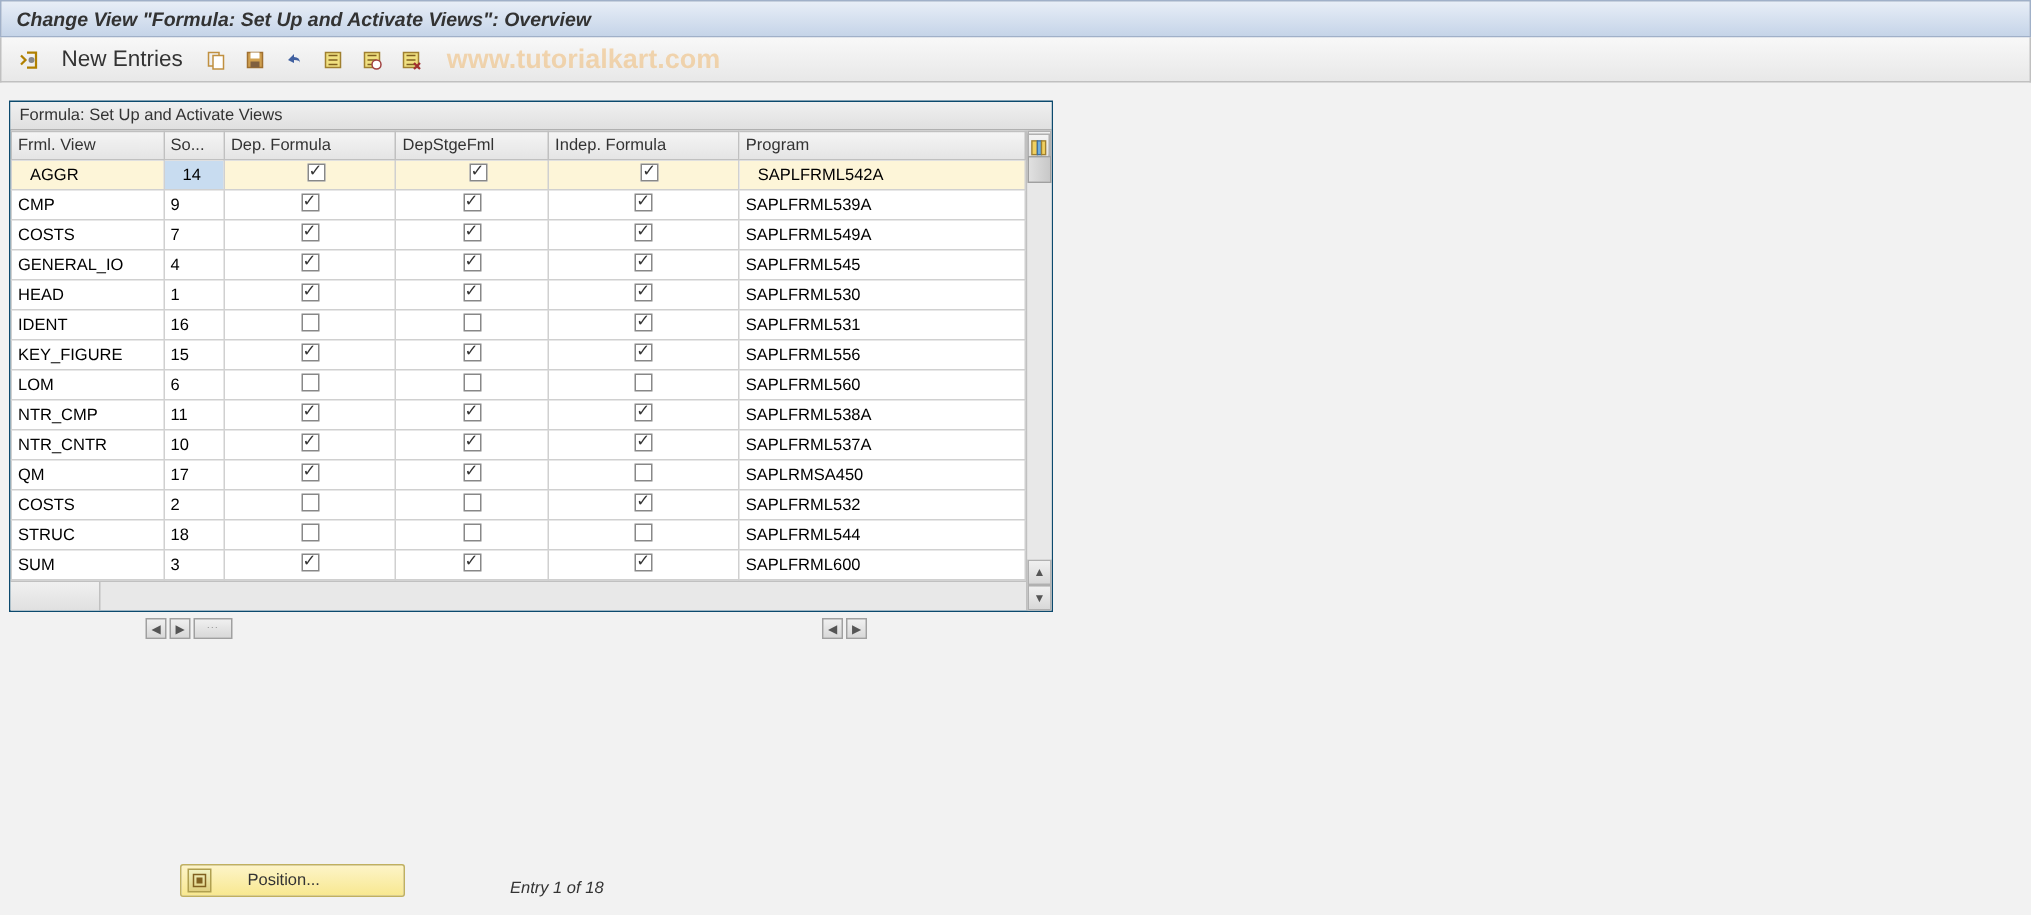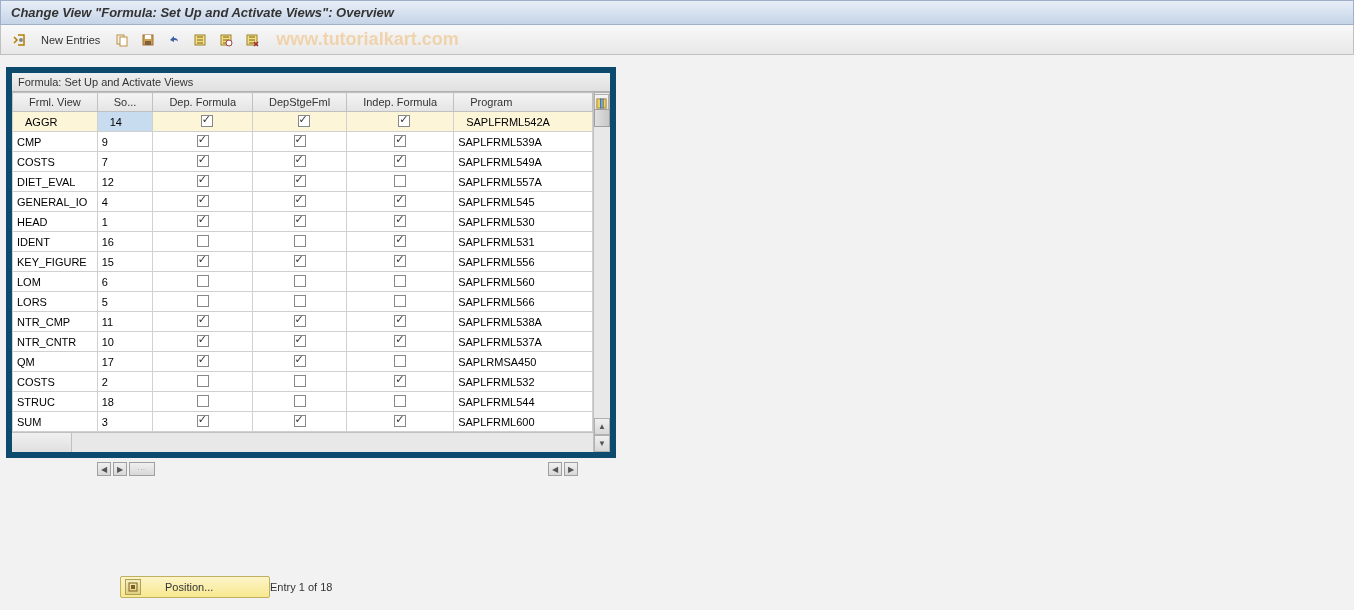--- a/index.html
+++ b/index.html
@@ -28,43 +28,43 @@
     
     .toolbar-icon {
       width: 20px; height: 20px;
       display: flex; align-items: center; justify-content: center;
       cursor: pointer;
       border: 1px solid transparent;
       border-radius: 2px;
     }
     
     .new-entries {
-      font-size: 11px;
+      font-size: 15px;
       color: #333;
       cursor: pointer;
       padding: 2px 6px;
     }
     
     .watermark {
       font-size: 18px;
       color: #f0c080;
       opacity: 0.6;
       font-weight: bold;
       margin-left: 8px;
     }
     
     .content-area {
       padding: 12px 6px;
       background: #f2f2f2;
     }
     
     .grid-container {
-      border: 6px solid #0c4a6e;
+      border: 1px solid #0c4a6e;
       background: #fff;
-      width: 610px;
+      width: 696px;
       position: relative;
     }
     
     .grid-title {
       background: linear-gradient(to bottom, #f0f0f0, #e0e0e0);
       border-bottom: 1px solid #b0b0b0;
       padding: 3px 6px;
       font-size: 11px;
       color: #333;
     }
@@ -80,21 +80,21 @@
     
     table.grid {
       border-collapse: collapse;
       width: 100%;
       font-size: 11px;
     }
     
     table.grid th {
       background: linear-gradient(to bottom, #f4f4f4, #e4e4e4);
       border: 1px solid #c0c0c0;
-      padding: 3px 16px;
+      padding: 3px 4px;
       text-align: left;
       font-weight: normal;
       color: #333;
       white-space: nowrap;
       overflow: hidden;
     }
     
     table.grid td {
       border: 1px solid #d0d0d0;
       padding: 2px 4px;
@@ -202,21 +202,21 @@
       margin: 0 1px;
     }
     .hscroll-gap { flex: 1; }
     
     .footer {
       position: absolute;
       bottom: 12px;
       left: 0;
       width: 100%;
       display: flex;
-      align-items: center;
+      align-items: flex-end;
       padding-left: 120px;
     }
     .position-btn {
       display: flex;
       align-items: center;
       background: linear-gradient(to bottom, #fdf4c8, #f8e890);
       border: 1px solid #c0b060;
       border-radius: 2px;
       padding: 2px 4px;
       cursor: pointer;
@@ -229,20 +229,22 @@
       margin-right: 24px;
       display: flex; align-items: center; justify-content: center;
     }
     .position-btn .pb-label {
       font-size: 11px;
       color: #333;
     }
     .entry-info {
       font-size: 11px;
       color: #333;
+      margin-left: 70px;
+      font-style: italic;
     }
   </style>
 </head>
 <body>
 
 <div class="titlebar">
   <span>Change View "Formula: Set Up and Activate Views": Overview</span>
 </div>
 
 <div class="toolbar">
@@ -336,28 +338,20 @@
               </tr>
               <tr>
                 <td class="col-frml">COSTS</td>
                 <td class="col-so">7</td>
                 <td class="chk-cell"><span class="chk checked"></span></td>
                 <td class="chk-cell"><span class="chk checked"></span></td>
                 <td class="chk-cell"><span class="chk checked"></span></td>
                 <td class="col-prog">SAPLFRML549A</td>
               </tr>
               <tr>
-                <td class="col-frml">DIET_EVAL</td>
-                <td class="col-so">12</td>
-                <td class="chk-cell"><span class="chk checked"></span></td>
-                <td class="chk-cell"><span class="chk checked"></span></td>
-                <td class="chk-cell"><span class="chk"></span></td>
-                <td class="col-prog">SAPLFRML557A</td>
-              </tr>
-              <tr>
                 <td class="col-frml">GENERAL_IO</td>
                 <td class="col-so">4</td>
                 <td class="chk-cell"><span class="chk checked"></span></td>
                 <td class="chk-cell"><span class="chk checked"></span></td>
                 <td class="chk-cell"><span class="chk checked"></span></td>
                 <td class="col-prog">SAPLFRML545</td>
               </tr>
               <tr>
                 <td class="col-frml">HEAD</td>
                 <td class="col-so">1</td>
@@ -382,28 +376,20 @@
                 <td class="chk-cell"><span class="chk checked"></span></td>
                 <td class="col-prog">SAPLFRML556</td>
               </tr>
               <tr>
                 <td class="col-frml">LOM</td>
                 <td class="col-so">6</td>
                 <td class="chk-cell"><span class="chk"></span></td>
                 <td class="chk-cell"><span class="chk"></span></td>
                 <td class="chk-cell"><span class="chk"></span></td>
                 <td class="col-prog">SAPLFRML560</td>
-              </tr>
-              <tr>
-                <td class="col-frml">LORS</td>
-                <td class="col-so">5</td>
-                <td class="chk-cell"><span class="chk"></span></td>
-                <td class="chk-cell"><span class="chk"></span></td>
-                <td class="chk-cell"><span class="chk"></span></td>
-                <td class="col-prog">SAPLFRML566</td>
               </tr>
               <tr>
                 <td class="col-frml">NTR_CMP</td>
                 <td class="col-so">11</td>
                 <td class="chk-cell"><span class="chk checked"></span></td>
                 <td class="chk-cell"><span class="chk checked"></span></td>
                 <td class="chk-cell"><span class="chk checked"></span></td>
                 <td class="col-prog">SAPLFRML538A</td>
               </tr>
               <tr>

